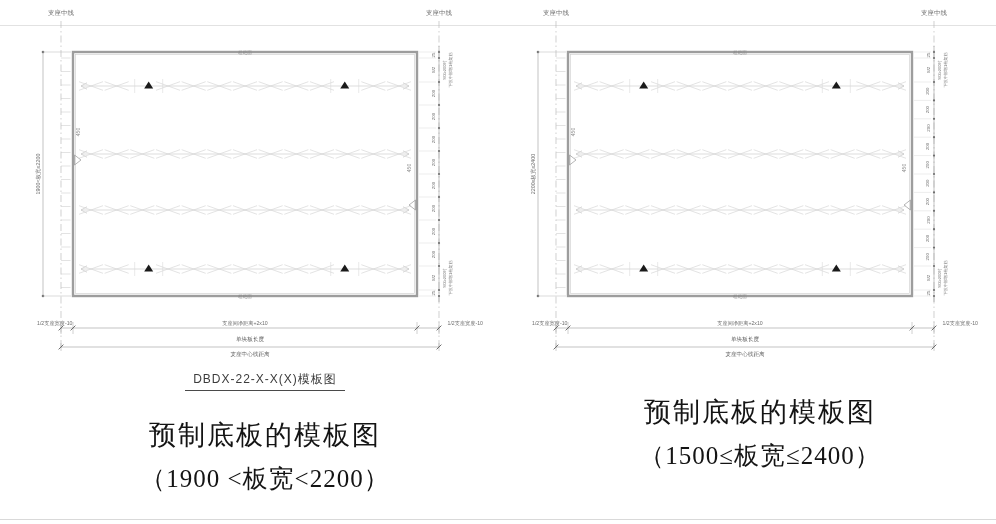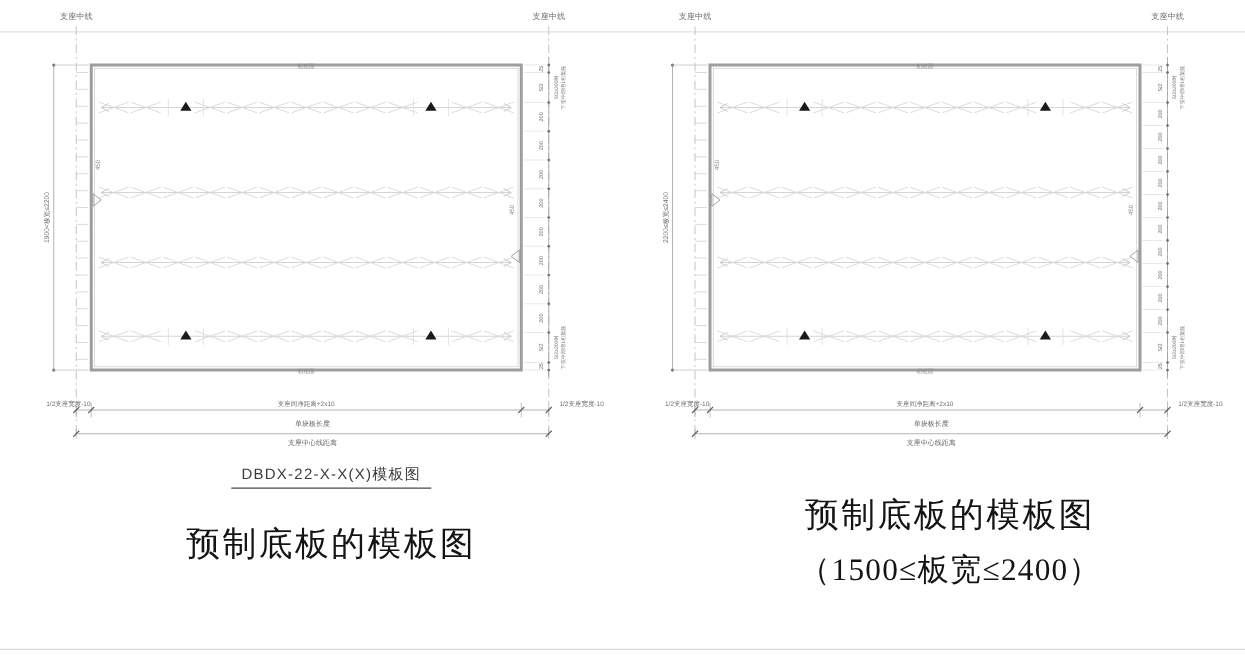--- a/index.html
+++ b/index.html
@@ -262,20 +262,21 @@
       <line x1="23.6" y1="349.4" x2="28.4" y2="344.6" stroke="#5e5e5e" stroke-width="0.9"></line>
       <line x1="404" y1="343" x2="404" y2="351" stroke="#a8a8a8" stroke-width="0.55"></line>
       <line x1="401.6" y1="349.4" x2="406.4" y2="344.6" stroke="#5e5e5e" stroke-width="0.9"></line>
       <text x="215" y="356" font-size="5.6" fill="#616161" text-anchor="middle" font-family="&quot;Liberation Sans&quot;, sans-serif">支座中心线距离</text>
     </svg>
   <div class="drawing-title">
     <span>DBDX-22-X-X(X)模板图</span>
   </div>
   <div class="caption">
     <div class="l1">预制底板的模板图</div>
+    <div class="l2">（1900 &lt;板宽&lt;2200）</div>
   </div>
 </div>
 
 <div class="panel right">
   <svg id="svg-1" width="460" height="368" viewBox="0 0 460 368">
       <line x1="26" y1="21" x2="26" y2="350" stroke="#bcbcbc" stroke-width="0.7" stroke-dasharray="7 3 1.5 3"></line>
       <line x1="404" y1="21" x2="404" y2="350" stroke="#bcbcbc" stroke-width="0.7" stroke-dasharray="7 3 1.5 3"></line>
       <text x="26" y="15" font-size="6.5" fill="#6e6e6e" text-anchor="middle" font-family="&quot;Liberation Sans&quot;, sans-serif">支座中线</text>
       <text x="404" y="15" font-size="6.5" fill="#6e6e6e" text-anchor="middle" font-family="&quot;Liberation Sans&quot;, sans-serif">支座中线</text>
       <rect x="38" y="52" width="344" height="244" fill="none" stroke="#9d9d9d" stroke-width="2.4"></rect>

